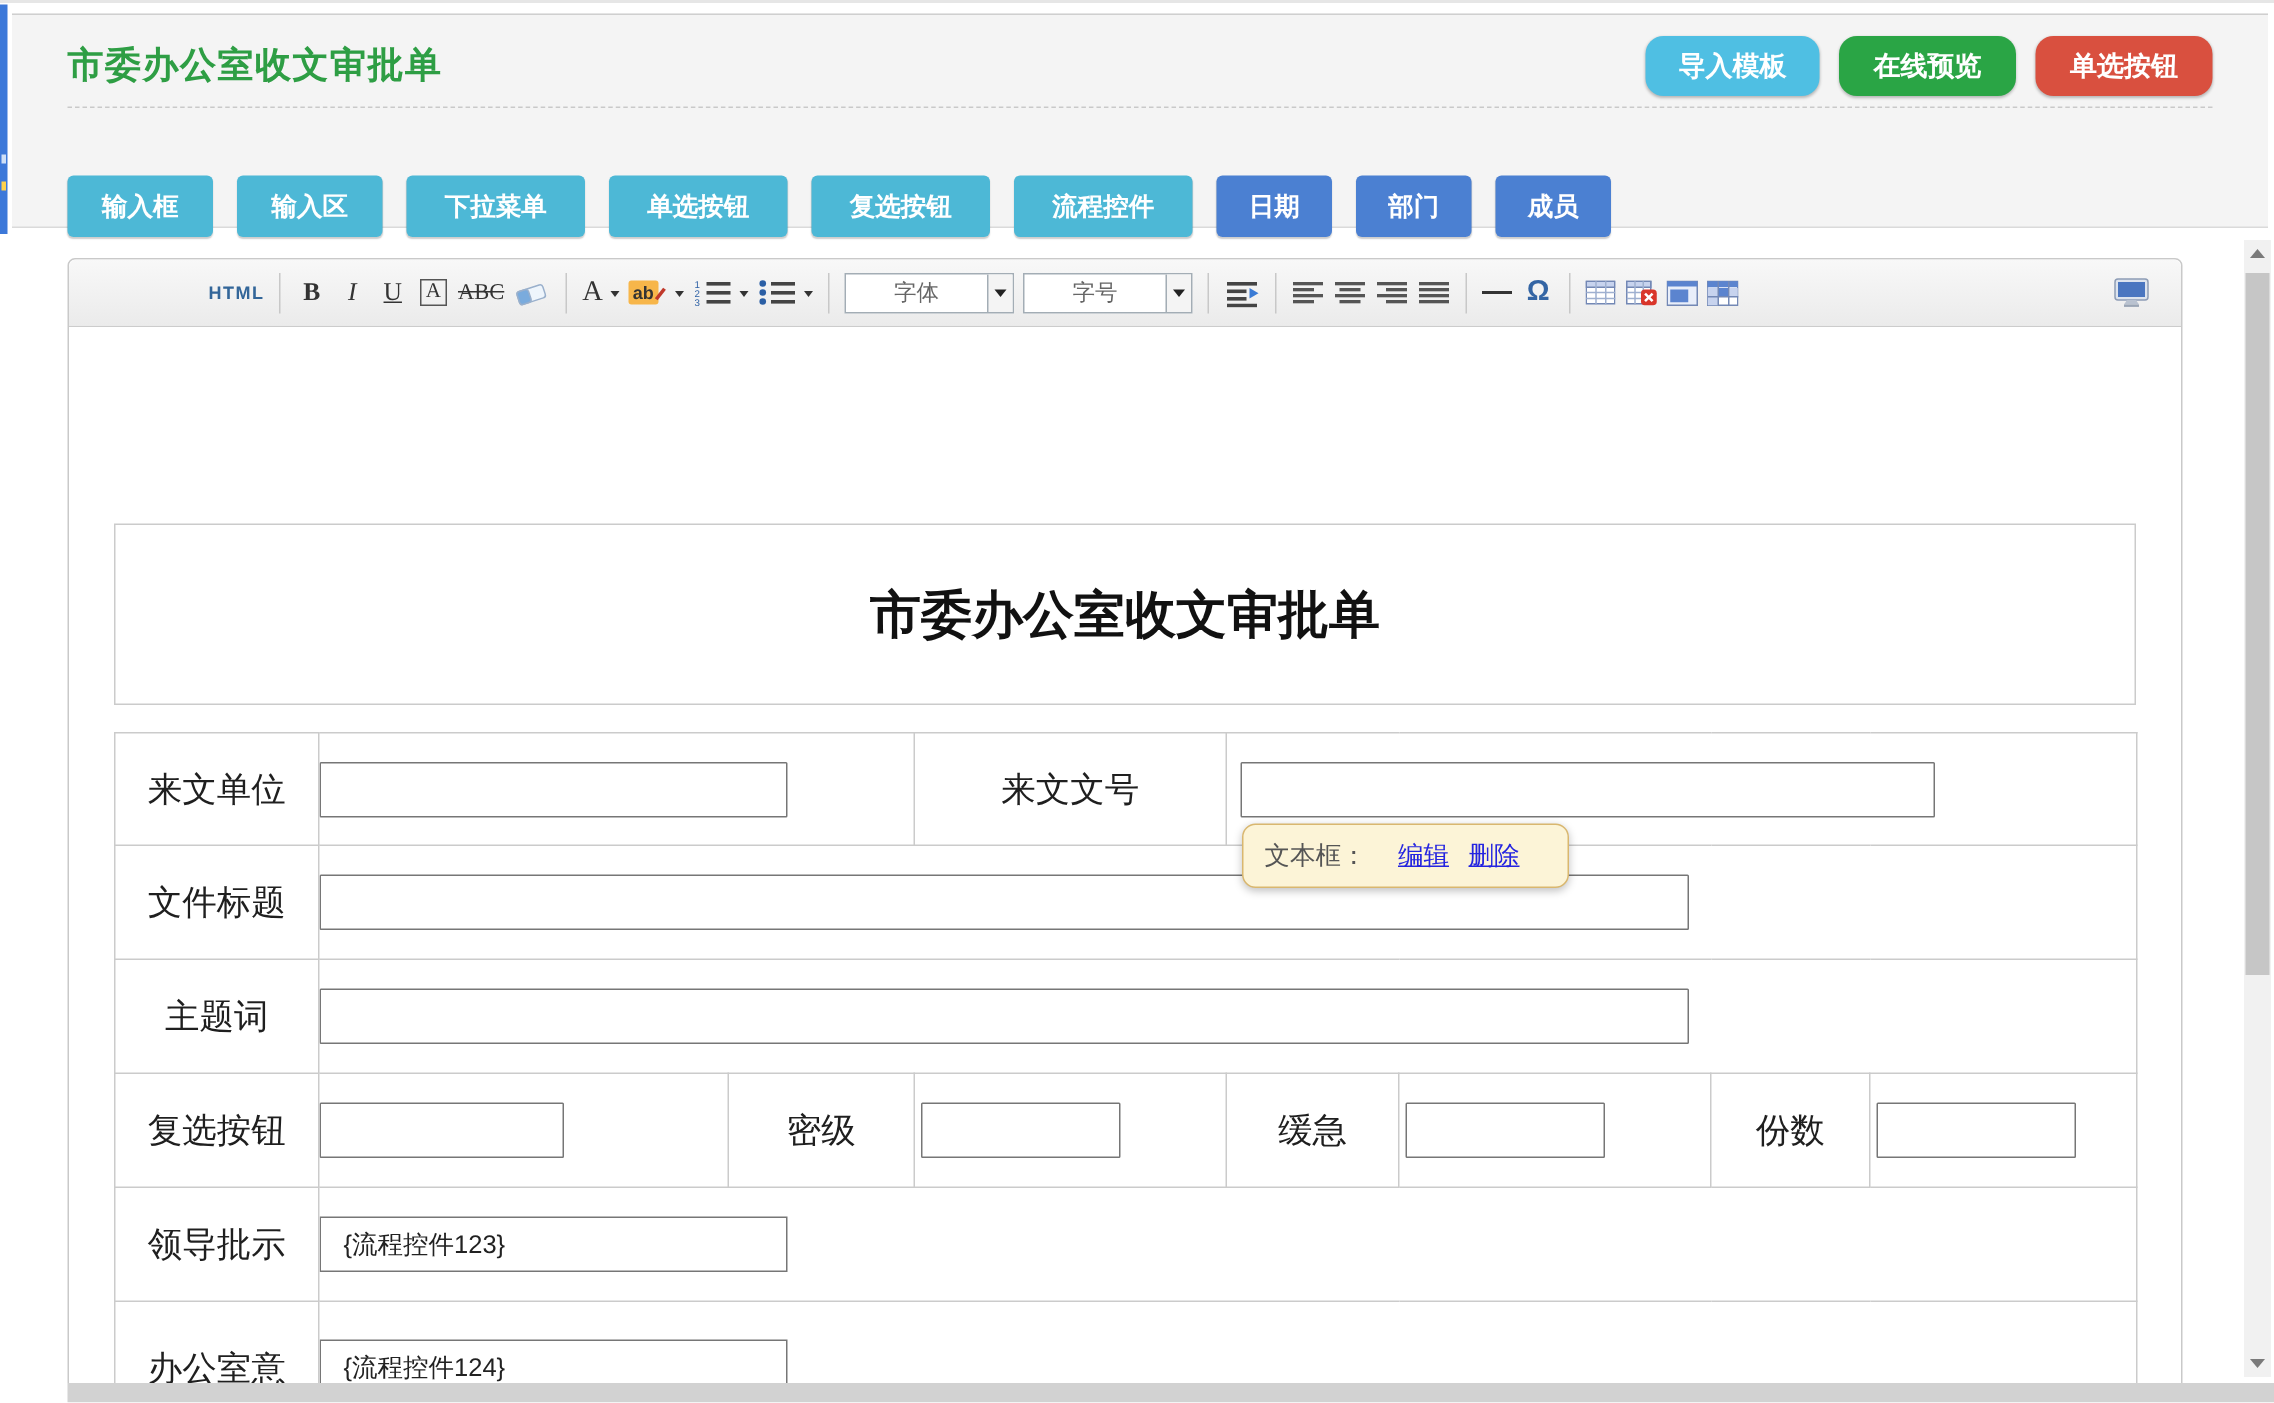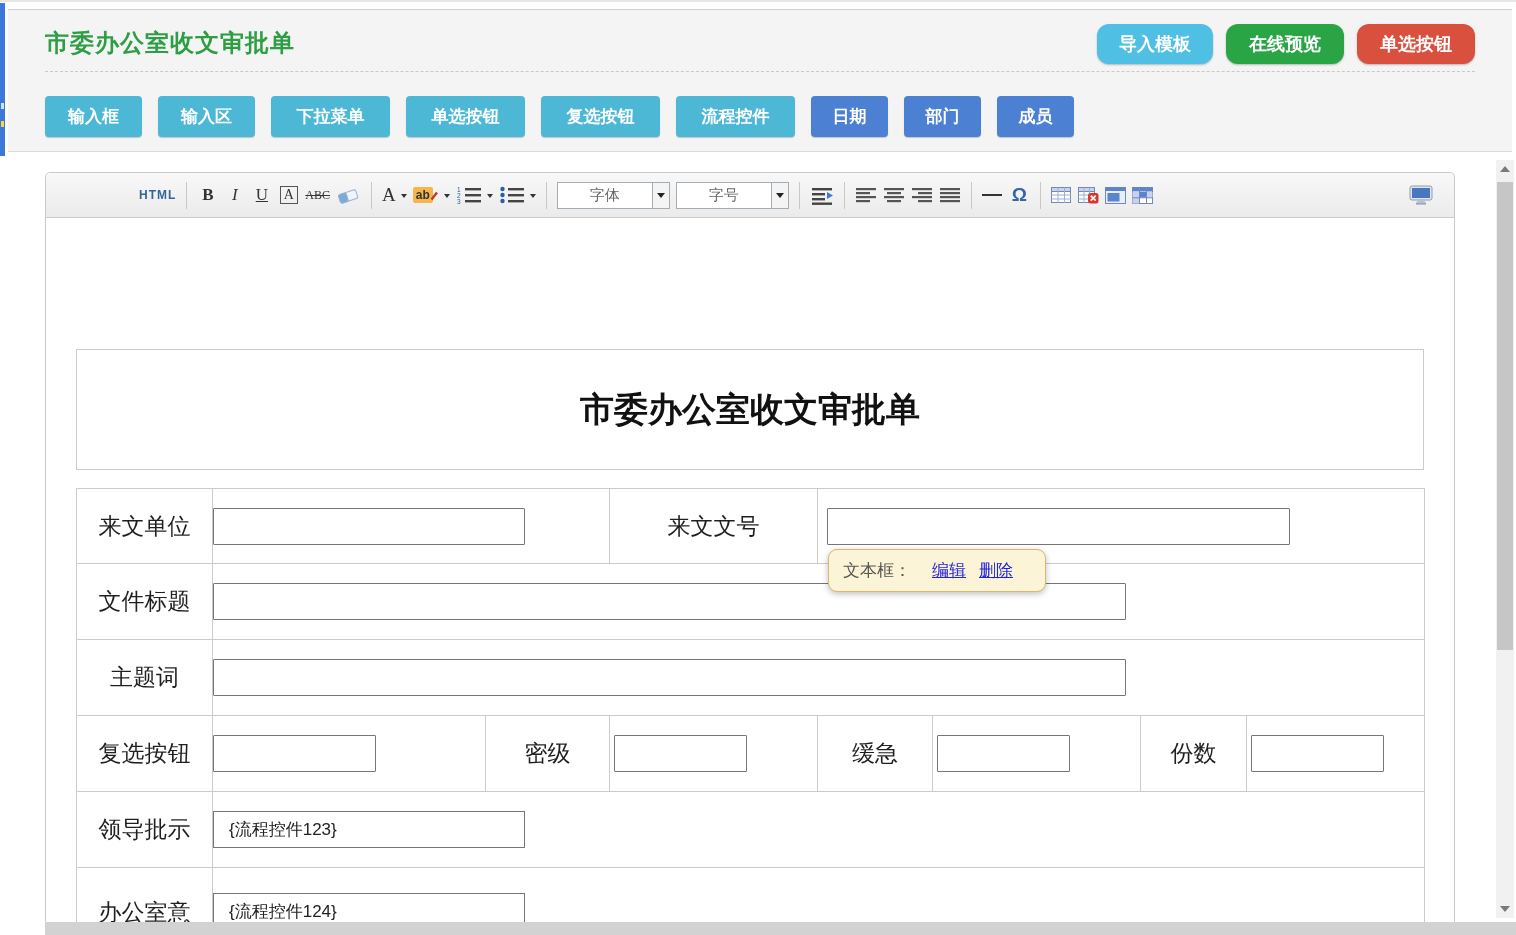--- a/index.html
+++ b/index.html
@@ -23,37 +23,37 @@
              box-shadow:0 1px 2px rgba(0,0,0,.25); }
   .btn-import { left:1097px; width:116px; background:#4fbfe3; }
   .btn-preview{ left:1226px; width:118px; background:#2aa545; }
   .btn-save   { left:1357px; width:118px; background:#d9503f; }
 
   .dashed-sep { left:45px; top:71px; width:1430px; height:0; border-top:1px dashed #c9c9c9; }
 
   .controls-row { left:45px; top:96px; display:flex; gap:16px; }
   .ctl-btn { height:41px; border-radius:4px; color:#fff; font-size:17px; font-weight:bold;
              display:flex; align-items:center; justify-content:center; cursor:pointer;
-             box-shadow:0 1px 1px rgba(0,0,0,.2); }
+             box-shadow:0 1px 1px rgba(0,0,0,.2);margin-top:21px; }
   .ctl-teal { background:#4db8d6; } .ctl-blue { background:#4b80d2; }
   .w97{width:97px;} .w119{width:119px;} .w77{width:77px;}
 
   
   .editor { left:45px; top:172px; width:1410px; height:750px; background:#fff;
             border:1px solid #c9c9c9; border-radius:5px 5px 0 0; }
   .ed-toolbar { height:45px; display:flex; align-items:center; padding:0 10px 0 90px;
                 background:linear-gradient(#f8f8f8,#ebebeb); border-bottom:1px solid #cccccc;
                 border-radius:5px 5px 0 0; }
   .tb-btn { height:30px; min-width:27px; padding:0 3px; display:flex; align-items:center;
             justify-content:center; border-radius:3px; cursor:pointer; }
   .tb-sep { width:1px; height:27px; background:#c8c8c8; margin:0 7px; }
   .glyph-serif { font-family:"Liberation Serif","DejaVu Serif",serif; font-size:17px; color:#333; }
   .g-bold { font-weight:bold; } .g-italic { font-style:italic; } .g-under { text-decoration:underline; }
   .g-box { border:1px solid #555; font-size:14px; line-height:16px; padding:0 3px; }
-  .g-strike { font-size:12px; text-decoration:line-through; letter-spacing:0; }
+  .g-strike { font-size:15px; text-decoration:line-through; letter-spacing:0; }
   .html-label { font-size:12px; font-weight:bold; color:#336699; letter-spacing:1px; }
   .caret { width:0; height:0; border:3px solid transparent; border-top:4px solid #333;
            margin-left:5px; margin-top:5px; }
   .hl-chip { background:#f7b64a; border-radius:2px; font-size:12px; font-weight:bold;
              color:#333; padding:1px 3px; }
   .omega { font-size:19px; font-weight:bold; color:#3465a4; }
   .hr-glyph { width:20px; height:2px; background:#333; }
   .combo { width:113px; height:27px; background:#fff; border:1px solid #a3adb5; display:flex;
            margin:0 3px; cursor:pointer; }
   .combo-text { flex:1; display:flex; align-items:center; justify-content:center;

